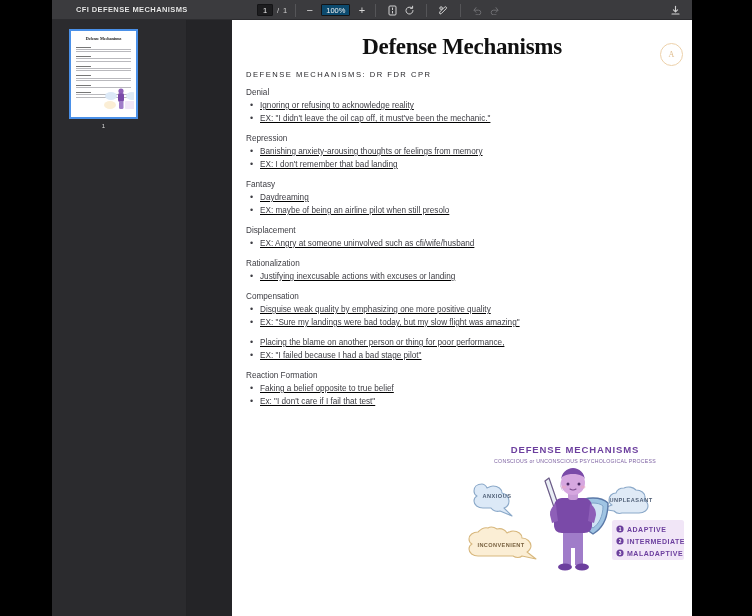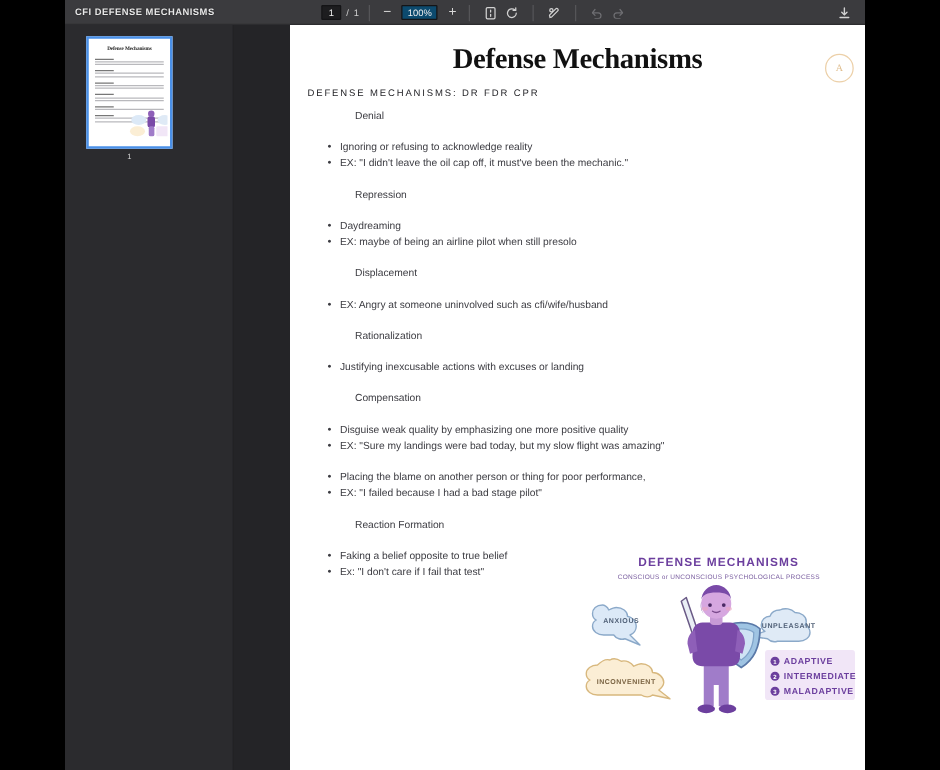--- a/index.html
+++ b/index.html
@@ -14,21 +14,21 @@
 
   
   .toolbar {
     position: absolute; left: 52px; top: 0; width: 640px; height: 20px;
     background: #3b3b3e;
     display: flex; align-items: center;
     border-bottom: 1px solid #2c2c2f;
   }
   .tb-title {
     font-size: 7.5px; font-weight: bold; color: #e8e8e8;
-    letter-spacing: .4px; margin-left: 8px; white-space: nowrap;
+    letter-spacing: .4px; margin-left: 24px; white-space: nowrap;
     text-shadow: 0 0 1px rgba(0,0,0,.6);
   }
   .tb-center {
     position: absolute; left: 205px; top: 0; height: 20px;
     display: flex; align-items: center; gap: 0px;
   }
   .pagebox {
     display: flex; align-items: center; gap: 4px;
     font-size: 8px; color: #d6d6d6;
   }
@@ -116,22 +116,22 @@
     width: 23px; height: 23px; border-radius: 50%;
     border: 1.2px solid #e9c89a; color: #d9b078;
     display: flex; align-items: center; justify-content: center;
     font-family: "Liberation Serif", serif; font-size: 8px; opacity: .85;
   }
   .heading {
     font-size: 7.6px; font-weight: normal; color: #1f1f23;
     letter-spacing: 1.5px; margin-top: 10px;
   }
   .sec { margin-top: 7px; }
-  .sec-name { font-size: 8.2px; color: #3c3c42; line-height: 13px; margin-left: 38px; }
-  ul.bul { list-style: none; margin: 12px; padding: 0; }
+  .sec-name { font-size: 8.2px; color: #3c3c42; line-height: 13px; }
+  ul.bul { list-style: none; margin: 0; padding: 0; text-decoration: underline; }
   ul.bul li {
     position: relative; font-size: 8.2px; color: #3c3c42;
     line-height: 13px; padding-left: 14px;
   }
   ul.bul li::before {
     content: "•"; position: absolute; left: 4px; top: -0.5px;
     font-size: 9px; color: #3c3c42;
   }
 
   
@@ -272,23 +272,28 @@
         <div class="sec">
           <div class="sec-name">Denial</div>
           <ul class="bul">
             <li>Ignoring or refusing to acknowledge reality</li>
             <li>EX: "I didn't leave the oil cap off, it must've been the mechanic."</li>
           </ul>
         </div>
 
         <div class="sec">
           <div class="sec-name">Repression</div>
-        </div>
-
-        <div class="sec">
+          <ul class="bul">
+            <li>Banishing anxiety-arousing thoughts or feelings from memory</li>
+            <li>EX: I don't remember that bad landing</li>
+          </ul>
+        </div>
+
+        <div class="sec">
+          <div class="sec-name">Fantasy</div>
           <ul class="bul">
             <li>Daydreaming</li>
             <li>EX: maybe of being an airline pilot when still presolo</li>
           </ul>
         </div>
 
         <div class="sec">
           <div class="sec-name">Displacement</div>
           <ul class="bul">
             <li>EX: Angry at someone uninvolved such as cfi/wife/husband</li>

